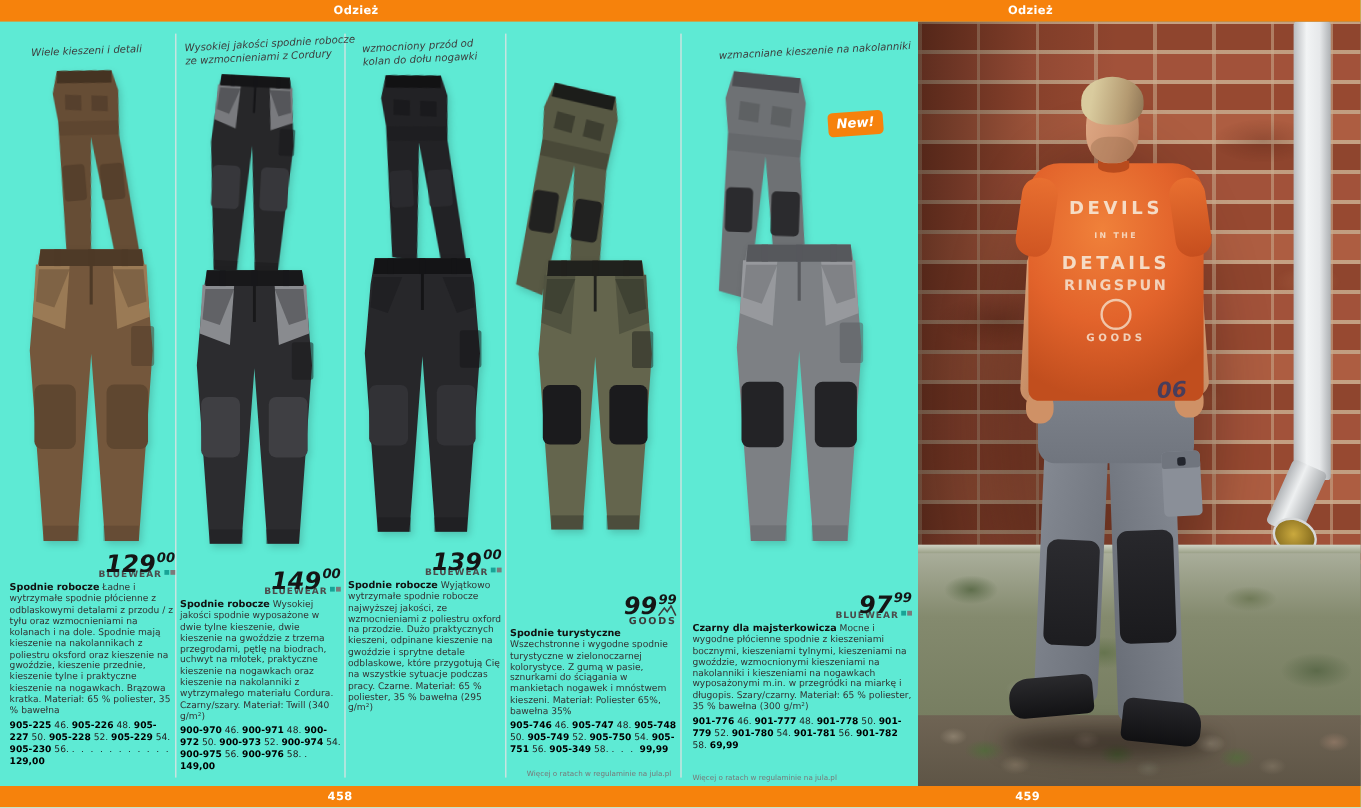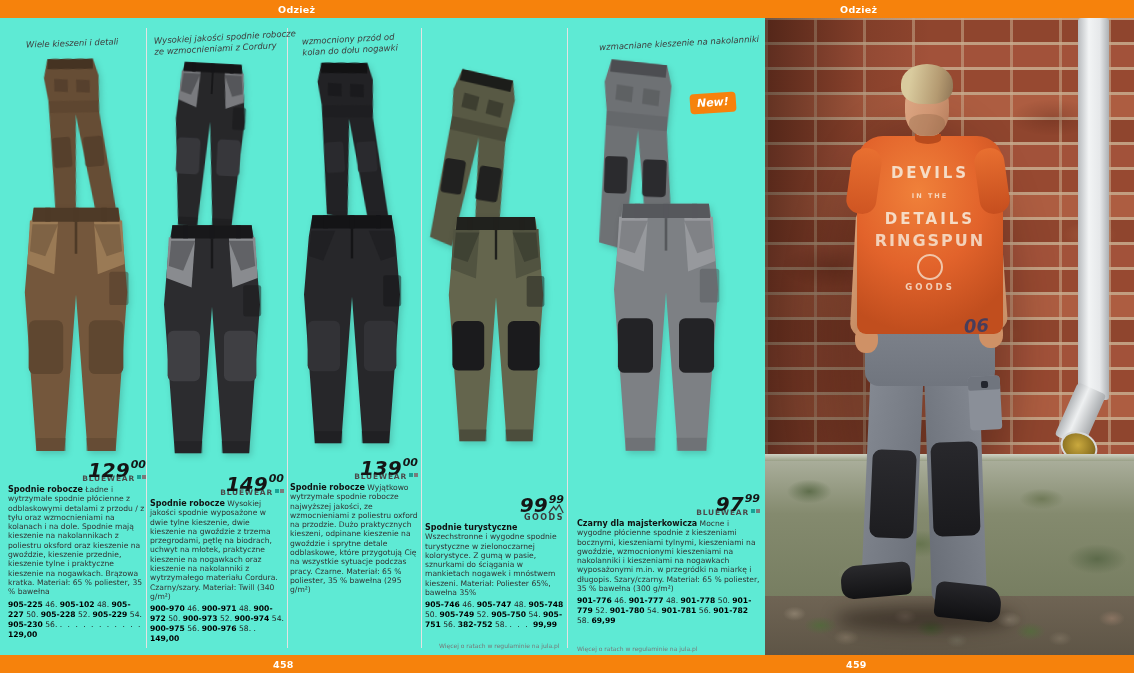--- a/index.html
+++ b/index.html
@@ -126,21 +126,21 @@
     background:linear-gradient(#2a2a2d,#121214);}
   .shoeR{left:170px;top:566px;width:66px;height:36px;border-radius:8px 18px 12px 6px;transform:rotate(6deg);
     background:linear-gradient(#26262a,#101012);}
   .foot-shadow{left:70px;top:588px;width:180px;height:26px;border-radius:50%;
     background:rgba(20,12,6,.45);filter:blur(8px);}
 
   .print{left:100px;top:146px;width:130px;height:166px;text-align:center;color:rgba(247,239,223,.92);}
   .print div{position:static;}
   .pr-big{font-size:15px;font-weight:700;letter-spacing:3px;opacity:.92;}
   .pr-small{font-size:6.5px;font-weight:bold;letter-spacing:2px;margin:10px 0;opacity:.85;}
-  .pr-mid{font-size:16px;font-weight:800;letter-spacing:2px;margin-top:3px;opacity:.85;}
+  .pr-mid{font-size:12px;font-weight:800;letter-spacing:2px;margin-top:3px;opacity:.85;}
   .wreath{width:22px;height:22px;margin:4px auto 2px;border-radius:50%;
     border:2px solid rgba(247,239,223,.7);}
   .pr-goods{font-size:8.5px;font-weight:800;letter-spacing:3px;opacity:.85;}
   .pr-06{position:absolute !important;right:6px;bottom:-6px;font-size:18px;font-weight:900;font-style:italic;
     color:#333b66;opacity:.85;transform:rotate(-3deg);}
 </style>
 </head>
 <body>
 
 <svg width="0" height="0" style="position:absolute" aria-hidden="true">
@@ -195,21 +195,21 @@
       </svg>
     <svg class="pants" style="left:4px;top:176px;width:128px;height:268px" viewBox="0 0 100 200">
         <use href="#pantsF"></use>
       </svg>
     <div class="info" style="left:0;top:448px;width:138px">
       <div class="brandrow">
         <span class="brand">BLUEWEAR</span><span class="brand-mark"></span><span class="brand-mark2"></span>
         <span class="price"><span>129</span><sup>00</sup></span>
       </div>
       <p class="desc"><b>Spodnie robocze</b> <span>Ładne i wytrzymałe spodnie płócienne z odblaskowymi detalami z przodu / z tyłu oraz wzmocnieniami na kolanach i na dole. Spodnie mają kieszenie na nakolannikach z poliestru oksford oraz kieszenie na gwoździe, kieszenie przednie, kieszenie tylne i praktyczne kieszenie na nogawkach. Brązowa kratka. Materiał: 65 % poliester, 35 % bawełna</span></p>
-      <p class="articles"><b>905-225</b> 46. <b>905-102</b> 48. <b>905-227</b> 50. <b>905-228</b> 52. <b>905-229</b> 54. <b>905-230</b> 56. <span class="leader">. . . . . . . . . . . </span><b>129,00</b></p>
+      <p class="articles"><b>905-225</b> 46. <b>905-226</b> 48. <b>905-227</b> 50. <b>905-228</b> 52. <b>905-229</b> 54. <b>905-230</b> 56. <span class="leader">. . . . . . . . . . . </span><b>129,00</b></p>
     </div>
   </section>
 
   <section class="col" style="left: 150px; width: 134px; --main: #2c2c2f; --dark: #18181a; --knee: #3f3f43; --accent2: #898b8f;">
     <div class="note" style="left:4px;top:14px;transform:rotate(-3deg)">
         <div>Wysokiej jakości spodnie robocze</div>
         <div>ze wzmocnieniami z Cordury</div>
       </div>
     <svg class="pants shade" style="left:10px;top:40px;width:98px;height:172px;transform:rotate(3deg)" viewBox="0 0 100 200">
         <use href="#pantsF"></use>
@@ -256,21 +256,21 @@
       </svg>
     <div class="info" style="left:0;top:486px;width:139px">
       <div class="brandrow blwr">
         <svg width="16" height="10" viewBox="0 0 20 12">
             <polyline points="1,11 7,3 10,7 14,1 19,11" fill="none" stroke="#3c3c3c" stroke-width="1.6"></polyline>
           </svg>
         <span class="letters">GOODS</span>
         <span class="price"><span>99</span><sup>99</sup></span>
       </div>
       <p class="desc"><b>Spodnie turystyczne</b> <span>Wszechstronne i wygodne spodnie turystyczne w zielonoczarnej kolorystyce. Z gumą w pasie, sznurkami do ściągania w mankietach nogawek i mnóstwem kieszeni. Materiał: Poliester 65%, bawełna 35%</span></p>
-      <p class="articles"><b>905-746</b> 46. <b>905-747</b> 48. <b>905-748</b> 50. <b>905-749</b> 52. <b>905-750</b> 54. <b>905-751</b> 56. <b>382-752</b> 58. <span class="leader">. . . </span><b>99,99</b></p>
+      <p class="articles"><b>905-746</b> 46. <b>905-747</b> 48. <b>905-748</b> 50. <b>905-749</b> 52. <b>905-750</b> 54. <b>905-751</b> 56. <b>905-349</b> 58. <span class="leader">. . . </span><b>99,99</b></p>
     </div>
     <div class="rates" style="left:14px;top:624px">Więcej o ratach w regulaminie na jula.pl</div>
   </section>
 
   <section class="col" style="left: 571px; width: 191px; --main: #7d8084; --dark: #56585c; --knee: #232326; --accent2: #97999d;">
     <div class="note" style="left:28px;top:20px;transform:rotate(-3deg)">
         <div>wzmacniane kieszenie na nakolanniki</div>
       </div>
     <svg class="pants shade" style="left:12px;top:36px;width:104px;height:206px;transform:rotate(2deg)" viewBox="0 0 100 200">
         <use href="#pantsB"></use>

